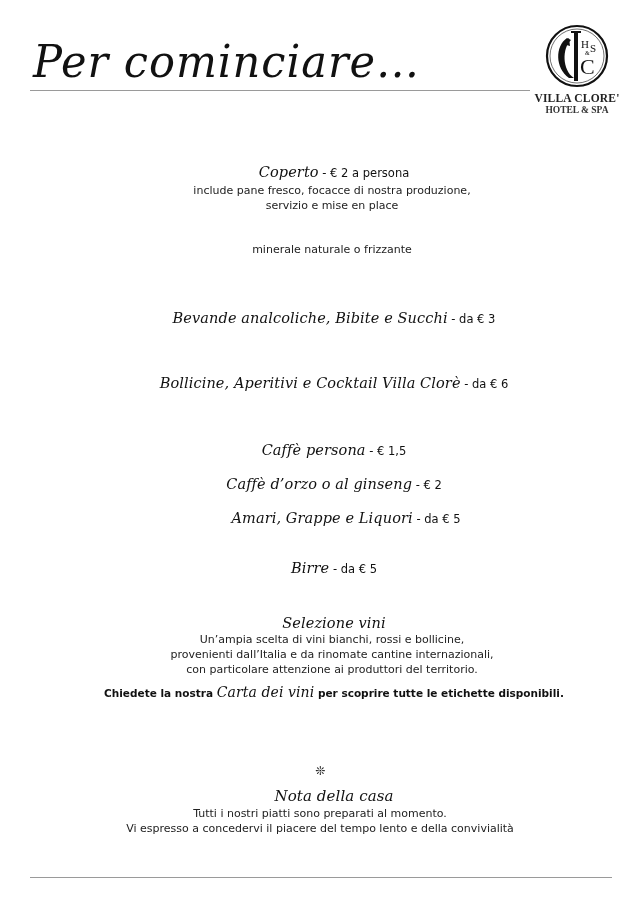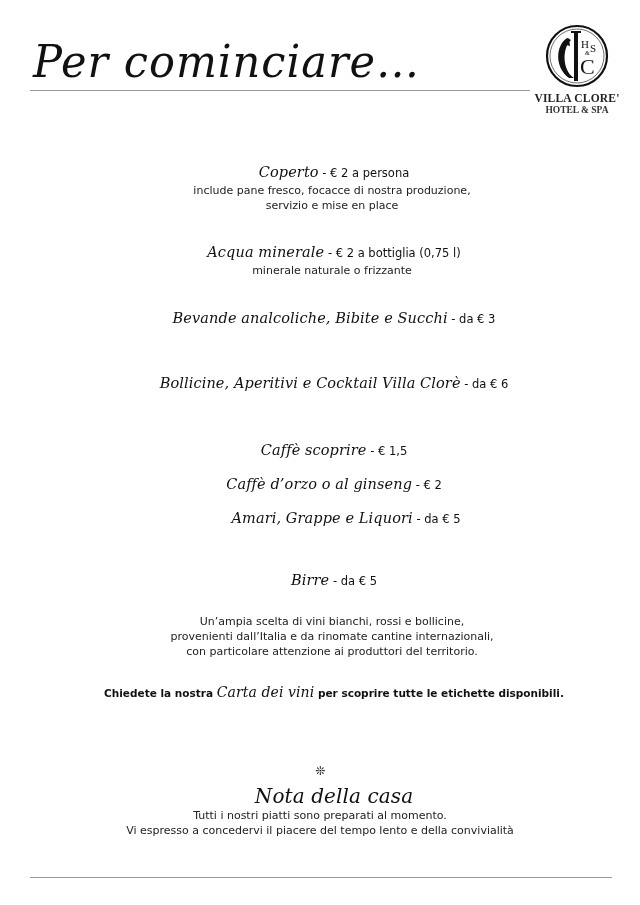--- a/index.html
+++ b/index.html
@@ -150,79 +150,79 @@
 
 <div class="block" style="top:162px;">
   <div class="line">
     <span class="script">Coperto</span><span class="price"> - € 2 a persona</span>
   </div>
   <div class="desc">include pane fresco, focacce di nostra produzione,</div>
   <div class="desc">servizio e mise en place</div>
 </div>
 
 <div class="block" style="top:242px;">
-  <div class="line">
-    <span class="script">Acqua minerale</span><span class="price"> - € 2 a bottiglia (0,75 l)</span>
-  </div>
   <div class="desc">minerale naturale o frizzante</div>
 </div>
 
 <div class="block" style="top:308px;">
   <div class="line">
     <span class="script">Bevande analcoliche, Bibite e Succhi</span><span class="price"> - da € 3</span>
   </div>
 </div>
 
 <div class="block" style="top:373px;">
   <div class="line">
     <span class="script">Bollicine, Aperitivi e Cocktail Villa Clorè</span><span class="price"> - da € 6</span>
   </div>
 </div>
 
 <div class="block" style="top:440px;">
   <div class="line">
-    <span class="script">Caffè scoprire</span><span class="price"> - € 1,5</span>
+    <span class="script">Caffè persona</span><span class="price"> - € 1,5</span>
   </div>
 </div>
 
 <div class="block" style="top:474px;">
   <div class="line">
     <span class="script">Caffè d’orzo o al ginseng</span><span class="price"> - € 2</span>
   </div>
 </div>
 
 <div class="block" style="top:508px;margin-left:12px;">
   <div class="line">
     <span class="script">Amari, Grappe e Liquori</span><span class="price"> - da € 5</span>
   </div>
 </div>
 
-<div class="block" style="top:558px;margin-top:12px;">
+<div class="block" style="top:558px;">
   <div class="line">
     <span class="script">Birre</span><span class="price"> - da € 5</span>
   </div>
 </div>
 
 <div class="block" style="top:614px;">
+  <div class="line" style="line-height:18px;">
+    <span class="script">Selezione vini</span>
+  </div>
   <div class="desc">Un’ampia scelta di vini bianchi, rossi e bollicine,</div>
   <div class="desc">provenienti dall’Italia e da rinomate cantine internazionali,</div>
   <div class="desc">con particolare attenzione ai produttori del territorio.</div>
 </div>
 
 <div class="block" style="top:682px;">
   <div class="bold-note line">
     <span>Chiedete la nostra </span><span class="script">Carta dei vini</span><span> per scoprire tutte le etichette disponibili.</span>
   </div>
 </div>
 
 <div class="block" style="top:760px;">
   <span class="asterism">❊</span>
 </div>
 
 <div class="block" style="top:786px;">
   <div class="line" style="line-height:20px;">
-    <span class="script" style="font-size:20px;margin-top:44px;">Nota della casa</span>
+    <span class="script" style="font-size:15px;margin-top:44px;">Nota della casa</span>
   </div>
   <div class="desc-italic">Tutti i nostri piatti sono preparati al momento.</div>
   <div class="desc-italic">Vi espresso a concedervi il piacere del tempo lento e della convivialità</div>
 </div>
 
 <div class="footer-rule"></div>
 
 </body></html>

